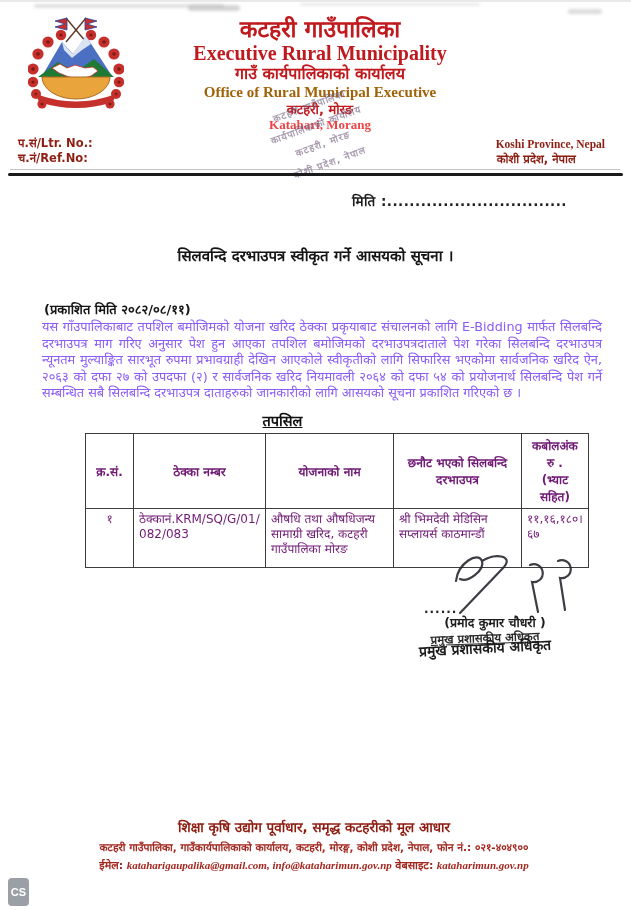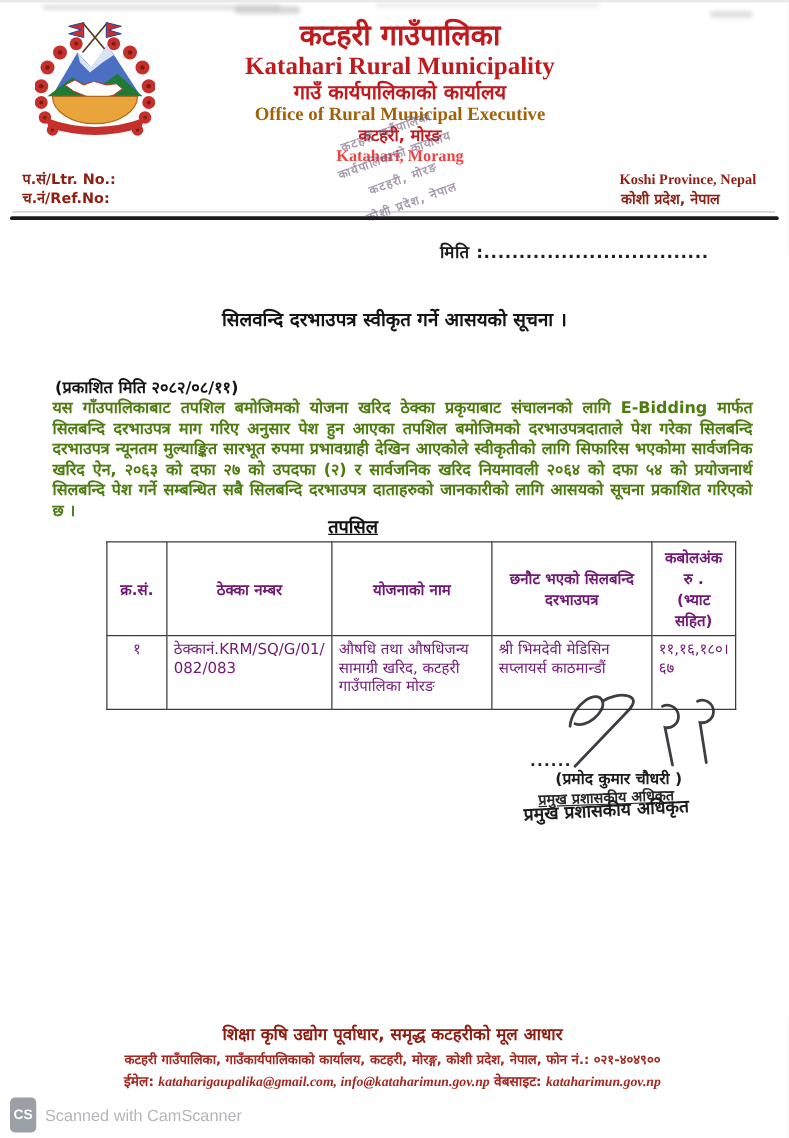--- a/index.html
+++ b/index.html
@@ -30,21 +30,21 @@
     letter-spacing:1px;pointer-events:none;
   }
   .rule{position:absolute;left:8px;top:171px;width:615px;height:3px;background:#1b1b1b;border-radius:2px;}
   .rule-ghost{position:absolute;left:10px;top:167px;width:610px;height:1px;background:#8a8a8a;opacity:.5;}
   
   .date-line{position:absolute;left:352px;top:190px;font-size:13.5px;font-weight:bold;color:#1e1e1e;letter-spacing:.5px;text-align:center;}
   .notice-title{position:absolute;left:0;top:243px;width:631px;text-align:center;font-size:15px;font-weight:bold;color:#151515;}
   .pub-date{position:absolute;left:44px;top:298px;font-size:13px;font-weight:bold;color:#151515;}
   .para{
     position:absolute;left:42px;top:317px;width:560px;
-    font-size:12.8px;line-height:16.6px;text-align:justify;color:#4d7c0f;font-weight:700;
+    font-size:12.8px;line-height:16.6px;text-align:justify;color:#8b5cf6;font-weight:400;
   }
   .tapsil{position:absolute;left:0;top:408px;width:565px;text-align:center;font-size:14.5px;font-weight:bold;text-decoration:underline;color:#111;}
   
   table.notice{position:absolute;left:85px;top:431px;border-collapse:collapse;table-layout:fixed;}
   table.notice th,table.notice td{border:1.4px solid #3c3c3c;padding:3px 5px;font-size:12px;color:#701a75;}
   table.notice th{font-weight:bold;text-align:center;vertical-align:middle;white-space:pre-line;height:40px;}
   table.notice td{vertical-align:top;height:52px;line-height:15px;}
   .c1{width:48px;} .c2{width:132px;} .c3{width:128px;} .c4{width:128px;} .c5{width:62px;}
   td.center{text-align:center;}
   th.amount{font-size:11px;}
@@ -124,21 +124,21 @@
 
     <path d="M24 54 l8 -4 7 4 8 -3 10 3 8 -1 5 4 -7 5 -10 3 -12 -2 -10 -4 z" fill="#ffffff" stroke="#c5302c" stroke-width=".8"></path>
 
     <path d="M14 63 h68 a34 22 0 0 1 -68 0 z" fill="#e9a43c" stroke="#b0691c" stroke-width="1"></path>
 
     <path d="M8 80 q40 15 80 0 l-3 8 q-37 12 -74 0 z" fill="#c5302c"></path>
   </svg>
 
   <div class="hdr-center">
     <div class="t-np-big">कटहरी गाउँपालिका</div>
-    <div class="t-en-big">Katahari Rural Municipality</div>
+    <div class="t-en-big">Executive Rural Municipality</div>
     <div class="t-np-mid">गाउँ कार्यपालिकाको कार्यालय</div>
     <div class="t-en-mid">Office of Rural Municipal Executive</div>
     <div class="t-np-sm">कटहरी, मोरङ</div>
     <div class="t-en-sm">Katahari, Morang</div>
   </div>
 
   <div class="stamp">
     <div>कटहरी गाउँपालिका</div>
     <div>कार्यपालिकाको कार्यालय</div>
     <div>कटहरी, मोरङ</div>
@@ -216,16 +216,15 @@
     <div class="f-contact">
       <span class="f-label">ईमेल:</span>
       <span class="f-italic">kataharigaupalika@gmail.com, info@kataharimun.gov.np</span>
       <span class="f-label">वेबसाइट:</span>
       <span class="f-italic">kataharimun.gov.np</span>
     </div>
   </div>
 
   <div class="cs-bar">
     <div class="cs-logo">CS</div>
-    <div class="cs-text">Scanned with CamScanner</div>
   </div>
 
 </div>
 
 </body></html>

